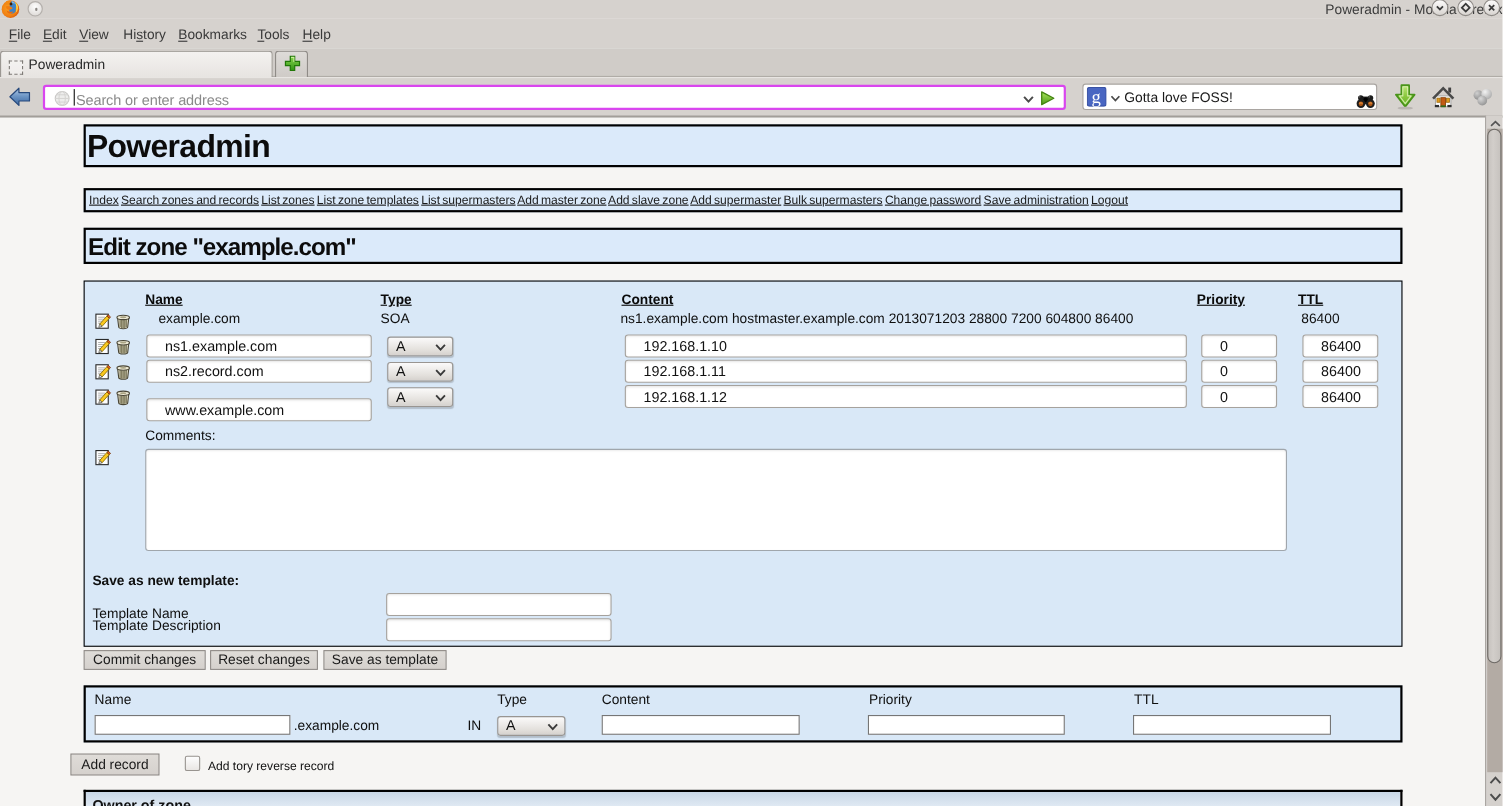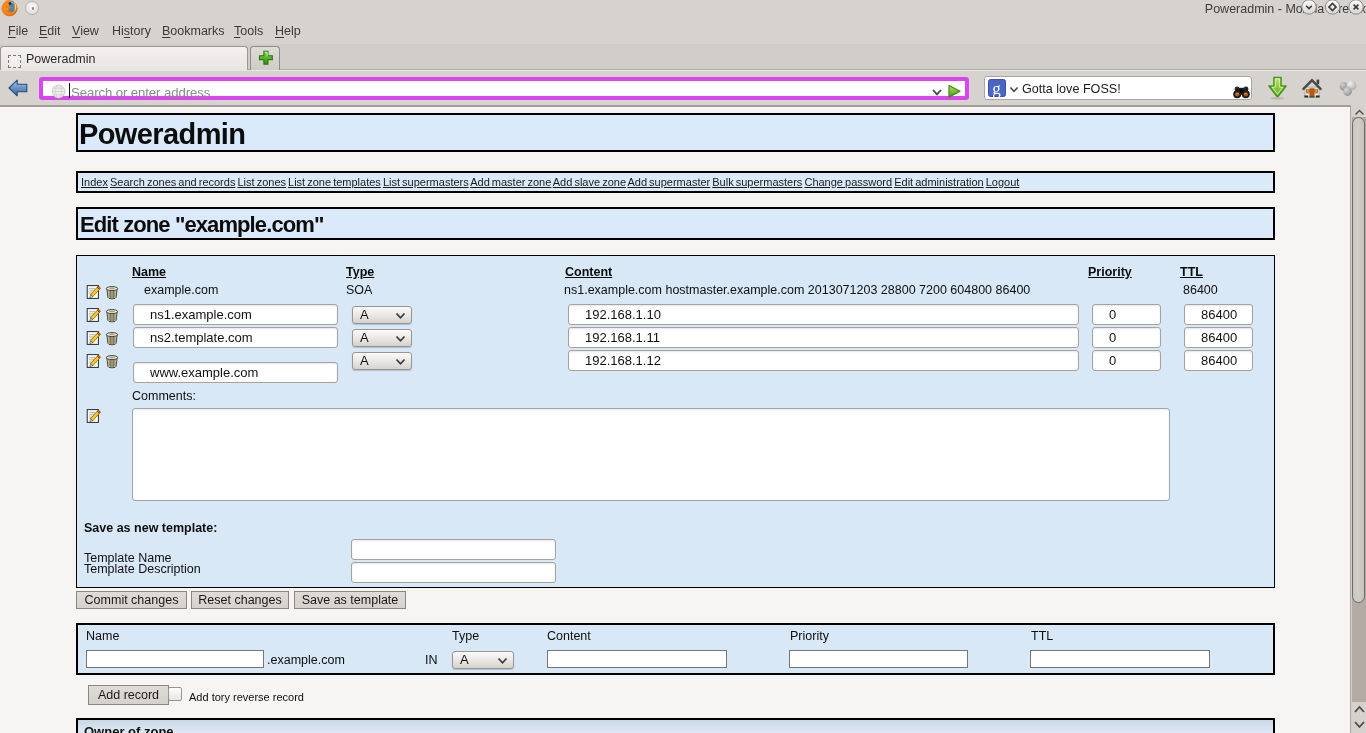--- a/index.html
+++ b/index.html
@@ -10,21 +10,21 @@
 #menubar { left:0; top:17px; width:1366px; height:27px; background:#d6d2ce; }
 .menuitem { position:absolute; top:7px; font-size:12.5px; color:#3a3a3a; }
 .menuitem u { text-decoration:underline; text-underline-offset:2px; }
 #tabbar { left:0; top:44px; width:1366px; height:26px; background:#d0ccc8; }
 #tabline { left:0; top:68.5px; width:1366px; height:1.5px; background:#b0aca7; }
 #tab1 { left:0; top:46px; width:248px; height:24px; background:linear-gradient(#f4f2f0,#e7e4e1); border:1px solid #9b9792; border-bottom:none; border-radius:3.5px 3.5px 0 0; }
 #tabplus { left:250px; top:46px; width:30px; height:24px; background:linear-gradient(#dedbd8,#cfcbc7); border:1px solid #8f8b87; border-bottom:none; border-radius:3.5px 3.5px 0 0; }
 #tabfav { left:7px; top:8px; width:13px; height:13px; border:1px dashed #7e7a76; background:rgba(255,255,255,0.3); }
 #tabtitle { left:25px; top:5px; font-size:12.5px; color:#2a2a2a; }
 #navbar { left:0; top:70px; width:1366px; height:37px; background:#d6d2ce; border-top:1px solid #e8e5e2; border-bottom:2px solid #a29e99; }
-#urlbar { left:39px; top:6px; width:930px; height:23px; background:#fff; border:4px solid #d946ef; border-radius:3px; }
+#urlbar { left:39px; top:6px; width:930px; height:23px; background:#fff; border:2px solid #d946ef; border-radius:3px; }
 #urlph { left:28px; top:3.5px; font-size:13.2px; color:#8a8a8a; letter-spacing:-0.1px; }
 #urlcursor { left:26px; top:2px; width:1px; height:15px; background:#111; }
 #searchbar { left:984px; top:5px; width:268px; height:24px; background:#fff; border:1px solid #a9a5a1; border-radius:3px; }
 #searchtext { left:37px; top:4.5px; font-size:12.6px; color:#1a1a1a; }
 
 #content { left:0; top:107px; width:1350px; height:626px; background:#f6f5f3; }
 .bluebox { position:absolute; left:76px; width:1199px; background:#d9e8f7; border:1px solid #000; }
 #h1box { top:6px; height:39px; background:#dbeafa; border-width:2px; }
 #h1box h1 { font-size:29px; font-weight:bold; color:#0c0c0c; padding:3px 0 0 1px; letter-spacing:-0.6px; }
 #navbox { top:64px; height:22px; background:#dbeafa; border-width:2px; font-size:11px; word-spacing:-1px; padding:3px 0 0 3px; white-space:nowrap; }
@@ -229,21 +229,21 @@
 <circle cx="5" cy="7.5" r="4.4" fill="url(#sph1)"></circle>
 <circle cx="12.5" cy="6.5" r="4.9" fill="url(#sph2)"></circle>
 <circle cx="8.5" cy="12.5" r="4.4" fill="url(#sph3)"></circle>
 </svg>
 </div>
 
 <div class="abs" id="content">
   <div class="bluebox" id="h1box">
       <h1>Poweradmin</h1>
     </div>
-  <div class="bluebox" id="navbox"><a>Index</a> <a>Search zones and records</a> <a>List zones</a> <a>List zone templates</a> <a>List supermasters</a> <a>Add master zone</a> <a>Add slave zone</a> <a>Add supermaster</a> <a>Bulk supermasters</a> <a>Change password</a> <a>Edit administration</a> <a>Logout</a></div>
+  <div class="bluebox" id="navbox"><a>Index</a> <a>Search zones and records</a> <a>List zones</a> <a>List zone templates</a> <a>List supermasters</a> <a>Add master zone</a> <a>Add slave zone</a> <a>Add supermaster</a> <a>Bulk supermasters</a> <a>Change password</a> <a>Save administration</a> <a>Logout</a></div>
   <div class="bluebox" id="h3box">
       <h3>Edit zone "example.com"</h3>
     </div>
   <div class="bluebox" id="mainbox">
     <span class="hdr" style="left:55px;top:9px;">Name</span>
     <span class="hdr" style="left:269px;top:9px;">Type</span>
     <span class="hdr" style="left:488px;top:9px;">Content</span>
     <span class="hdr" style="left:1011px;top:9px;">Priority</span>
     <span class="hdr" style="left:1103px;top:9px;">TTL</span>
     <svg class="ic icedit" viewBox="0 0 16 16" style="left:9px;top:28px;" width="16" height="16">
@@ -268,21 +268,21 @@
         </svg></div>
     <div class="gin" style="left:491px;top:48px;width:511px;">192.168.1.10</div>
     <div class="gin" style="left:1015px;top:48px;width:69px;">0</div>
     <div class="gin" style="left:1107px;top:48px;width:69px;">86400</div>
     <svg class="ic icedit" viewBox="0 0 16 16" style="left:9px;top:74px;" width="16" height="16">
         <use href="#edit"></use>
       </svg>
     <svg class="ic ictrash" viewBox="0 0 16 16" style="left:27px;top:74px;" width="16" height="16">
         <use href="#trash"></use>
       </svg>
-    <div class="gin" style="left:56px;top:71px;width:205px;">ns2.template.com</div>
+    <div class="gin" style="left:56px;top:71px;width:205px;">ns2.record.com</div>
     <div class="gsel" style="left:275px;top:73px;width:60px;">A<svg width="11" height="8" viewBox="0 0 11 8">
           <path d="M1.5,1.5 L5.5,5.8 L9.5,1.5" fill="none" stroke="#3a3a3a" stroke-width="1.7"></path>
         </svg></div>
     <div class="gin" style="left:491px;top:71px;width:511px;">192.168.1.11</div>
     <div class="gin" style="left:1015px;top:71px;width:69px;">0</div>
     <div class="gin" style="left:1107px;top:71px;width:69px;">86400</div>
     <svg class="ic icedit" viewBox="0 0 16 16" style="left:9px;top:97px;" width="16" height="16">
         <use href="#edit"></use>
       </svg>
     <svg class="ic ictrash" viewBox="0 0 16 16" style="left:27px;top:97px;" width="16" height="16">
@@ -318,21 +318,21 @@
     <div class="pin" style="left:8px;top:25px;width:178px;"></div>
     <span class="txt" style="left:189px;top:28px;">.example.com</span>
     <span class="txt" style="left:347px;top:28px;">IN</span>
     <div class="gsel" style="left:374px;top:26px;width:62px;">A<svg width="11" height="8" viewBox="0 0 11 8">
           <path d="M1.5,1.5 L5.5,5.8 L9.5,1.5" fill="none" stroke="#3a3a3a" stroke-width="1.7"></path>
         </svg></div>
     <div class="pin" style="left:469px;top:25px;width:180px;"></div>
     <div class="pin" style="left:711px;top:25px;width:179px;"></div>
     <div class="pin" style="left:952px;top:25px;width:180px;"></div>
   </div>
-  <div class="gbtn" style="left:88px;top:578px;width:81px;height:20px;line-height:18px;">Add record</div>
+  <div class="gbtn" style="left:64px;top:578px;width:81px;height:20px;line-height:18px;">Add record</div>
   <div class="abs" style="left:168px;top:580px;width:14px;height:14px;border:1px solid #98948f;border-radius:2px;background:linear-gradient(#fdfdfd,#e9e6e3);"></div>
   <span class="txt" style="left:189px;top:584px;font-size:11px;">Add tory reverse record</span>
   <div class="bluebox" id="ownerbox">
       <b>Owner of zone</b>
     </div>
 </div>
 <div class="abs" id="sbar">
   <div id="sbtrack"></div>
   <svg style="position:absolute;left:2px;top:3px" width="13" height="9" viewBox="0 0 13 9">
       <path d="M2.5,6.5 L6.5,2.5 L10.5,6.5" fill="none" stroke="#555" stroke-width="1.5"></path>

